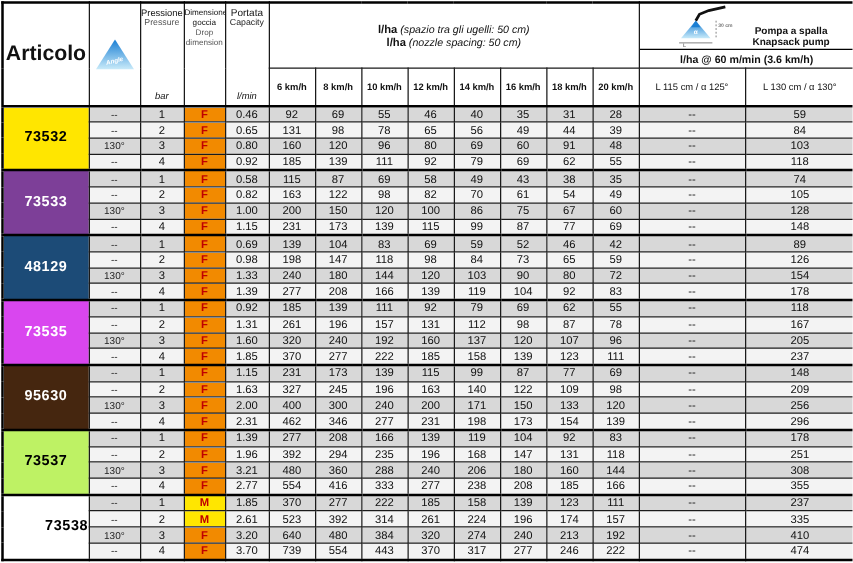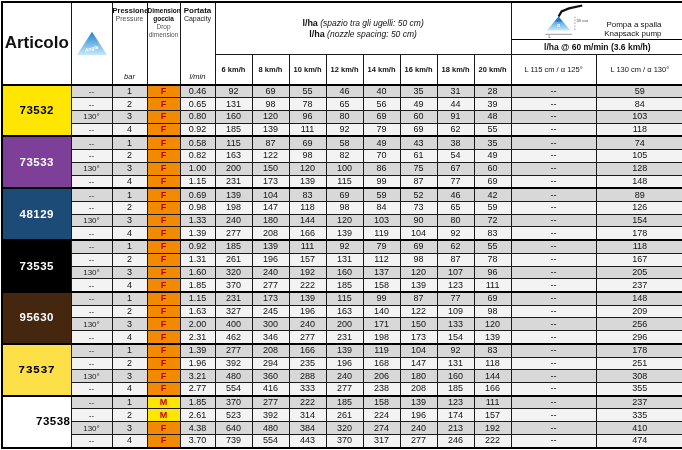--- a/index.html
+++ b/index.html
@@ -24,34 +24,34 @@
   thead th { background:#fff; }
   thead tr.top-row { height:52px; }
   thead tr.speed-row { height:30px; }
   thead { border-bottom:2px solid #000; }
   tr.group-start td { border-top:2px solid #000; }
 
   
   .articolo-h { font-size:17px; font-weight:bold; }
   .h-stack { display:flex; flex-direction:column; justify-content:space-between; height:100%; padding:4px 0 3px 0; }
   .h-top { }
-  .h-it { font-weight:bold; font-size:7.5px; line-height:8px; }
+  .h-it { font-weight:normal; font-size:7.5px; line-height:8px; }
   .h-en { font-weight:normal; font-size:7px; line-height:8px; color:#555; }
   .h-unit { font-style:italic; font-weight:normal; font-size:7.5px; }
   .lha-h { font-size:8.5px; }
   .lha-line { line-height:11px; }
   .lha-line b { font-size:9px; }
   .ital { font-style:italic; font-weight:normal; }
   .speed-row th { font-size:7.5px; font-weight:bold; }
   .speed-row th.lcol { font-weight:normal; font-size:7.5px; }
 
   
   .pump-h { padding:0; }
   .pump-top { display:flex; align-items:center; justify-content:center; gap:5px; height:36px; }
-  .pump-title { text-align:right; font-weight:normal; font-size:8px; line-height:9px;margin-top:16px; }
+  .pump-title { text-align:center; font-weight:bold; font-size:8px; line-height:9px;margin-top:16px; }
   .pump-sub { border-top:1px solid #000; font-weight:bold; font-size:8.5px; height:15px; line-height:15px; }
 
   
   tbody td { font-size:9px; height:12px; line-height:11px; }
   tr.r-odd td { background:#d8d8d8; }
   tr.r-even td { background:#f3f3f3; }
   td.article-cell { font-size:11.5px; font-weight:bold; letter-spacing:0.5px; }
   td.drop-cell { font-weight:bold; font-size:9px; }
   td.angle-cell { font-size:8px; color:#222; }
   td.l115-cell, td.l130-cell { font-size:9px; }
@@ -345,21 +345,21 @@
           <td class="speed-cell">166</td>
           <td class="speed-cell">139</td>
           <td class="speed-cell">119</td>
           <td class="speed-cell">104</td>
           <td class="speed-cell">92</td>
           <td class="speed-cell">83</td>
           <td class="l115-cell">--</td>
           <td class="l130-cell">178</td>
         </tr>
         <tr class="r-odd group-start">
-          <td class="article-cell" rowspan="4" style="background: #000000; color: rgb(255, 255, 255);">73535</td>
+          <td class="article-cell" rowspan="4" style="background: #d946ef; color: rgb(255, 255, 255);">73535</td>
           <td class="angle-cell">--</td>
           <td class="pressure-cell">1</td>
           <td class="drop-cell" style="background: rgb(242, 138, 0); color: rgb(192, 0, 0);">F</td>
           <td class="flow-cell">0.92</td>
           <td class="speed-cell">185</td>
           <td class="speed-cell">139</td>
           <td class="speed-cell">111</td>
           <td class="speed-cell">92</td>
           <td class="speed-cell">79</td>
           <td class="speed-cell">69</td>
@@ -475,21 +475,21 @@
           <td class="speed-cell">277</td>
           <td class="speed-cell">231</td>
           <td class="speed-cell">198</td>
           <td class="speed-cell">173</td>
           <td class="speed-cell">154</td>
           <td class="speed-cell">139</td>
           <td class="l115-cell">--</td>
           <td class="l130-cell">296</td>
         </tr>
         <tr class="r-odd group-start">
-          <td class="article-cell" rowspan="4" style="background: #fde047; color: rgb(0, 0, 0); font-family: Liberation Mono, monospace;">73537</td>
+          <td class="article-cell" rowspan="4" style="background: #bef264; color: rgb(0, 0, 0);">73537</td>
           <td class="angle-cell">--</td>
           <td class="pressure-cell">1</td>
           <td class="drop-cell" style="background: rgb(242, 138, 0); color: rgb(192, 0, 0);">F</td>
           <td class="flow-cell">1.39</td>
           <td class="speed-cell">277</td>
           <td class="speed-cell">208</td>
           <td class="speed-cell">166</td>
           <td class="speed-cell">139</td>
           <td class="speed-cell">119</td>
           <td class="speed-cell">104</td>
@@ -576,21 +576,21 @@
           <td class="speed-cell">196</td>
           <td class="speed-cell">174</td>
           <td class="speed-cell">157</td>
           <td class="l115-cell">--</td>
           <td class="l130-cell">335</td>
         </tr>
         <tr class="r-odd">
           <td class="angle-cell">130°</td>
           <td class="pressure-cell">3</td>
           <td class="drop-cell" style="background: rgb(242, 138, 0); color: rgb(192, 0, 0);">F</td>
-          <td class="flow-cell">4.38</td>
+          <td class="flow-cell">3.20</td>
           <td class="speed-cell">640</td>
           <td class="speed-cell">480</td>
           <td class="speed-cell">384</td>
           <td class="speed-cell">320</td>
           <td class="speed-cell">274</td>
           <td class="speed-cell">240</td>
           <td class="speed-cell">213</td>
           <td class="speed-cell">192</td>
           <td class="l115-cell">--</td>
           <td class="l130-cell">410</td>

